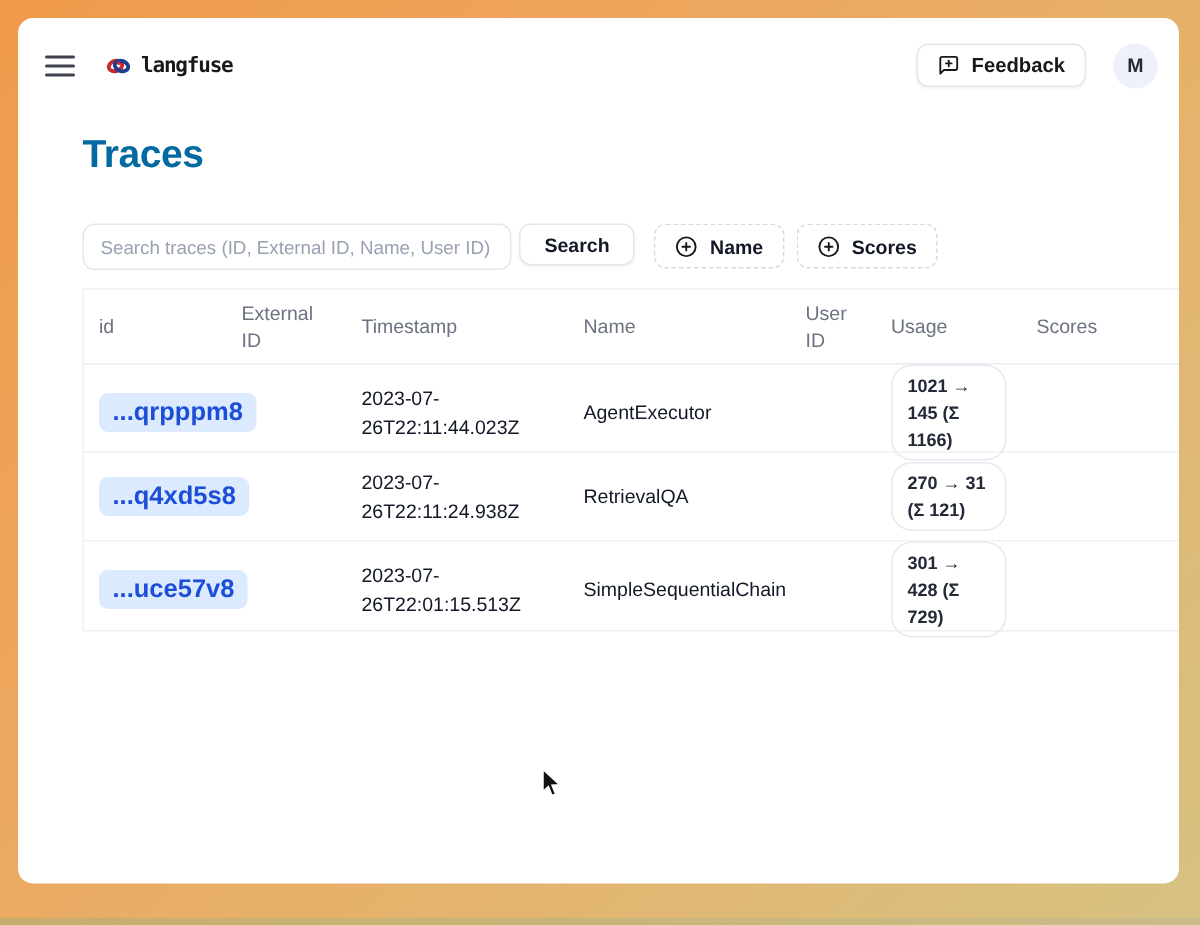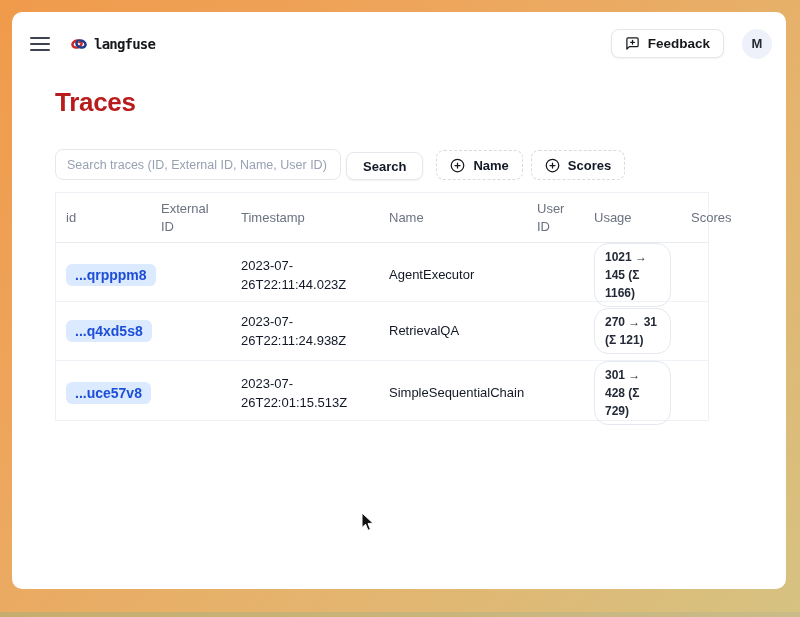--- a/index.html
+++ b/index.html
@@ -41,23 +41,23 @@
   .avatar {
     width: 30px; height: 30px; border-radius: 50%;
     background: #eef1fa; color: #272b35;
     display: flex; align-items: center; justify-content: center;
     font-size: 13px; font-weight: 600; cursor: pointer; border: none;
   }
   
   .main { padding: 0 43px; }
   .page-title {
     margin-top: 25px; font-size: 26px; font-weight: 700;
-    color: #b91c1c; letter-spacing: -0.3px;
-  }
-  .controls { margin-top: 31px; display: flex; align-items: flex-end; }
+    color: #0369a1; letter-spacing: -0.3px;
+  }
+  .controls { margin-top: 31px; display: flex; align-items: flex-start; }
   .search-input {
     width: 286px; height: 31px; border: 1px solid #e5e7ec; border-radius: 8px;
     padding: 0 11px; font-family: "Liberation Sans", sans-serif;
     font-size: 12.5px; color: #121826; outline: none; background: #fff;
   }
   .search-input::placeholder { color: #98a1b2; }
   .search-btn {
     margin-left: 5px; height: 28px; padding: 0 16px;
     background: #fff; border: 1px solid #e5e7ec; border-radius: 8px;
     font-family: "Liberation Sans", sans-serif; font-size: 13px; font-weight: 600;
@@ -65,34 +65,34 @@
   }
   .filter-chip {
     margin-left: 13px; height: 30px; padding: 0 13px;
     display: flex; align-items: center; gap: 8px;
     background: #fff; border: 1px dashed #d6dae1; border-radius: 8px;
     font-family: "Liberation Sans", sans-serif; font-size: 13px; font-weight: 600;
     color: #121826; cursor: pointer;
   }
   .filter-chip + .filter-chip { margin-left: 8px; }
   
-  .traces-table { margin-top: 12px; width: 654px; border: 1px solid #edf0f4; background: #fff; }
+  .traces-table { margin-top: 12px; width: 746px; border: 1px solid #edf0f4; background: #fff; }
   .t-row {
     display: grid;
     grid-template-columns: 95px 80px 148px 148px 57px 97px 66px;
     align-items: center;
   }
   .t-head { border-bottom: 1px solid #e8ecf1; min-height: 38px; }
   .t-head .t-cell { font-size: 13px; color: #6b7280; line-height: 1.35; padding-top: 7px; padding-bottom: 7px; }
   .t-cell { padding: 0 10px; }
   .t-body-row { height: 59px; border-bottom: 1px solid #eff2f6; }
   .t-body-row:last-child { border-bottom: none; }
   .trace-id {
     display: inline-block; background: #dbeafe; color: #1d4ed8;
-    font-size: 14px; font-weight: 700; padding: 3px 9px; border-radius: 6px;
+    font-size: 17px; font-weight: 700; padding: 3px 9px; border-radius: 6px;
     cursor: pointer; text-decoration: none;
   }
   .cell-text { font-size: 13px; color: #121826; line-height: 1.5; }
   .usage-badge {
     display: inline-block; max-width: 94px; border: 1px solid #e5e8ee;
     border-radius: 14px; padding: 4px 10px;
     font-size: 12px; font-weight: 700; color: #232937; line-height: 1.5;
   }
   .usage-badge .usage-text { display: inline-block; max-width: 72px; }
   

